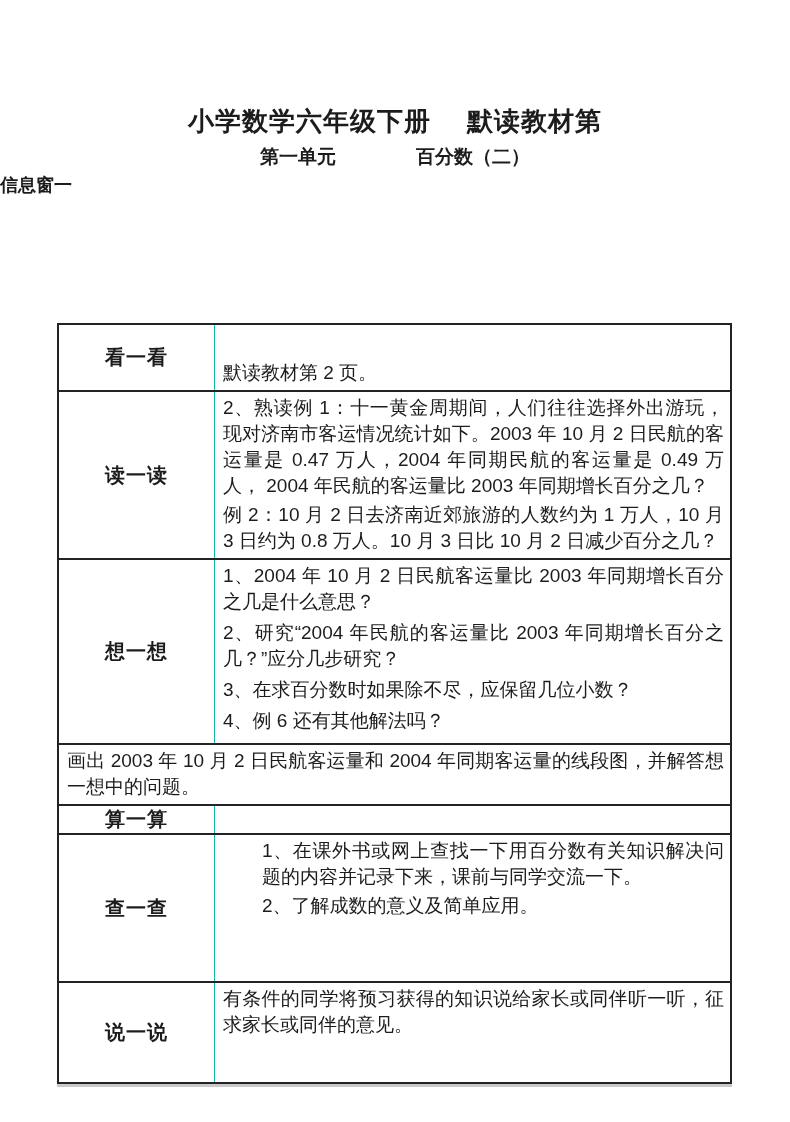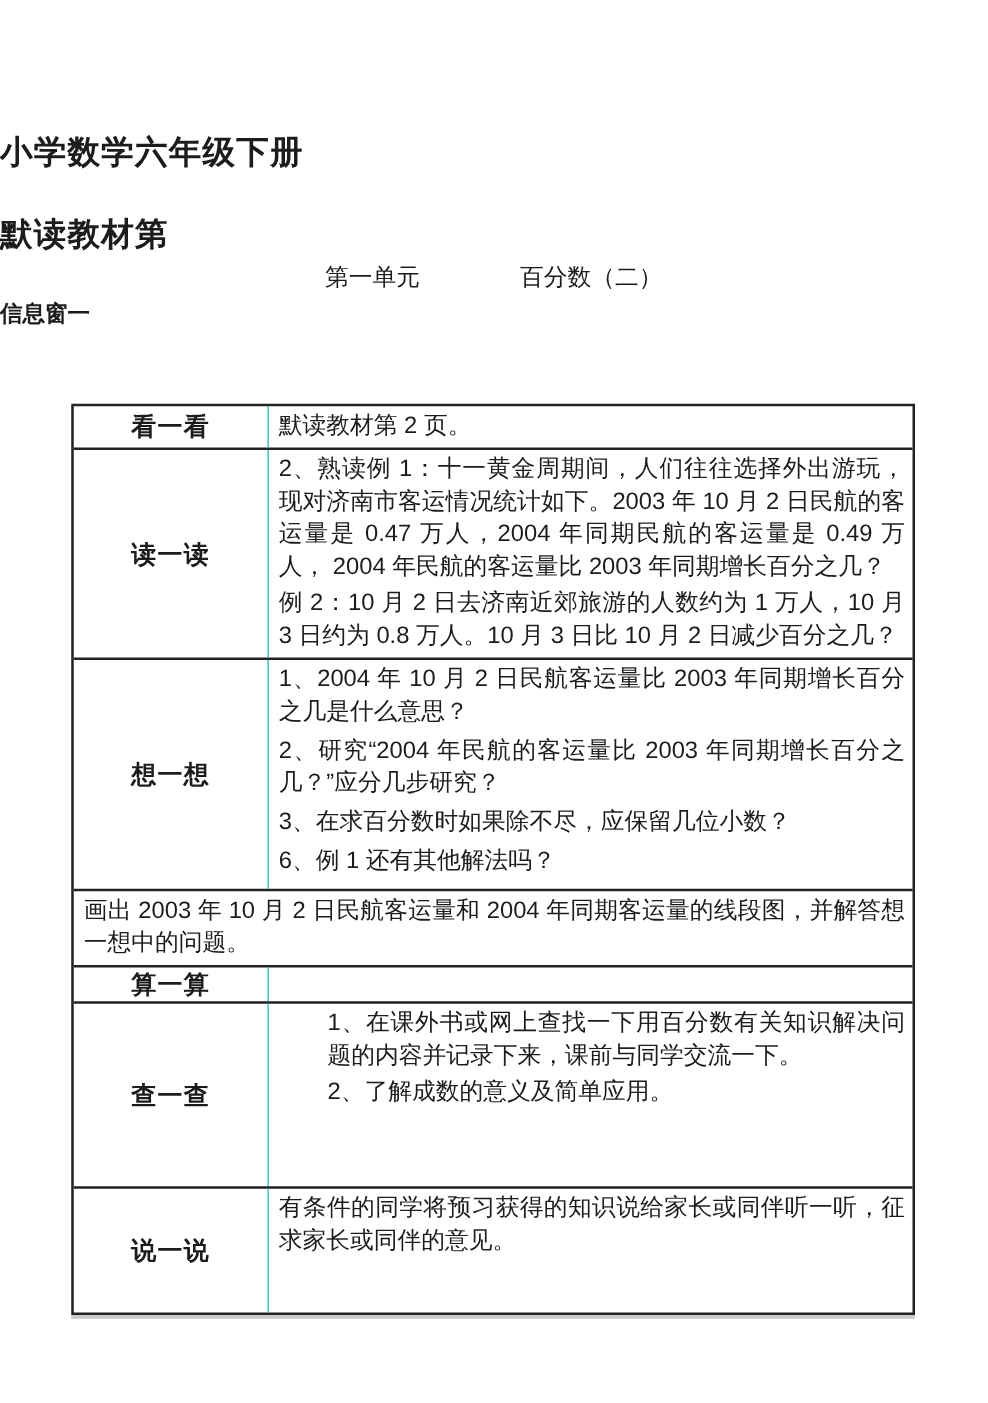--- a/index.html
+++ b/index.html
@@ -24,29 +24,28 @@
   
   .doc-title {
     margin-top: 106px;
     display: flex;
     justify-content: center;
     gap: 36px;
     font-size: 26px;
     font-weight: bold;
     letter-spacing: 1px;
     line-height: 30px;
-    flex-direction: column;
   }
   .subtitle {
     margin-top: 10px;
     display: flex;
     justify-content: center;
     gap: 80px;
     font-size: 19px;
-    font-weight: normal;
+    font-weight: bold;
     line-height: 22px;
   }
   .section-heading {
     margin-top: 7px;
     font-size: 18px;
     font-weight: bold;
     line-height: 21px;
   }
 
   
@@ -87,21 +86,21 @@
     text-align: justify;
     box-sizing: border-box;
   }
   .content-cell p {
     margin: 0 0 3px 0;
   }
   .content-cell p:last-child {
     margin-bottom: 0;
   }
   
-  .r0 .content-cell { min-height: 24px; }
+  .r0 .content-cell { min-height: 24px; margin-top: 32px; }
   .r2 .content-cell p { margin-bottom: 5px; }
   .r4 .content-cell p { margin-bottom: 6px; }
   .r5 .content-cell { min-height: 146px; margin-left: 39px; }
   .r6 .content-cell { min-height: 99px; }
 </style>
 </head>
 <body>
 
 <div class="page">
 
@@ -133,21 +132,21 @@
         <p>例 2：10 月 2 日去济南近郊旅游的人数约为 1 万人，10 月 3 日约为 0.8 万人。10 月 3 日比 10 月 2 日减少百分之几？</p>
       </div>
     </div>
 
     <div class="trow r2">
       <div class="label-cell">想一想</div>
       <div class="content-cell">
         <p>1、2004 年 10 月 2 日民航客运量比 2003 年同期增长百分之几是什么意思？</p>
         <p>2、研究“2004 年民航的客运量比 2003 年同期增长百分之几？”应分几步研究？</p>
         <p>3、在求百分数时如果除不尽，应保留几位小数？</p>
-        <p>6、例 1 还有其他解法吗？</p>
+        <p>4、例 6 还有其他解法吗？</p>
       </div>
     </div>
 
     <div class="trow r3">
       <div class="content-cell">
         <p>画出 2003 年 10 月 2 日民航客运量和 2004 年同期客运量的线段图，并解答想一想中的问题。</p>
       </div>
     </div>
 
     <div class="trow r4">

